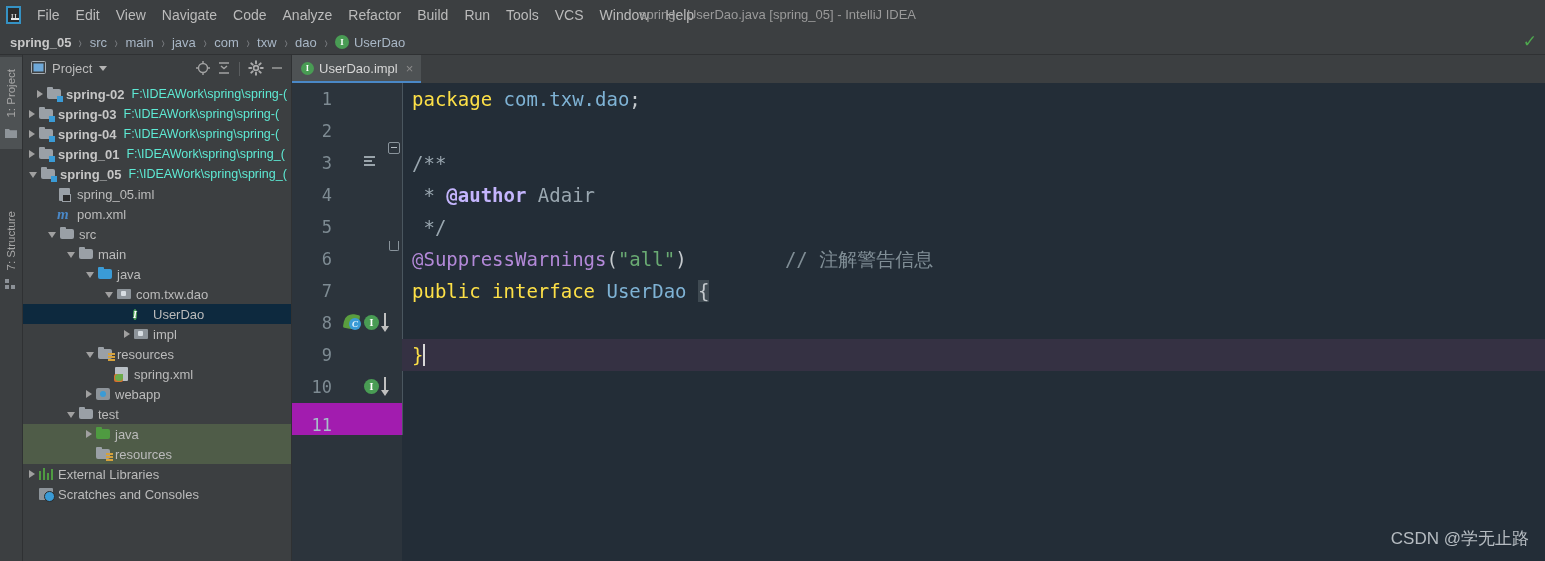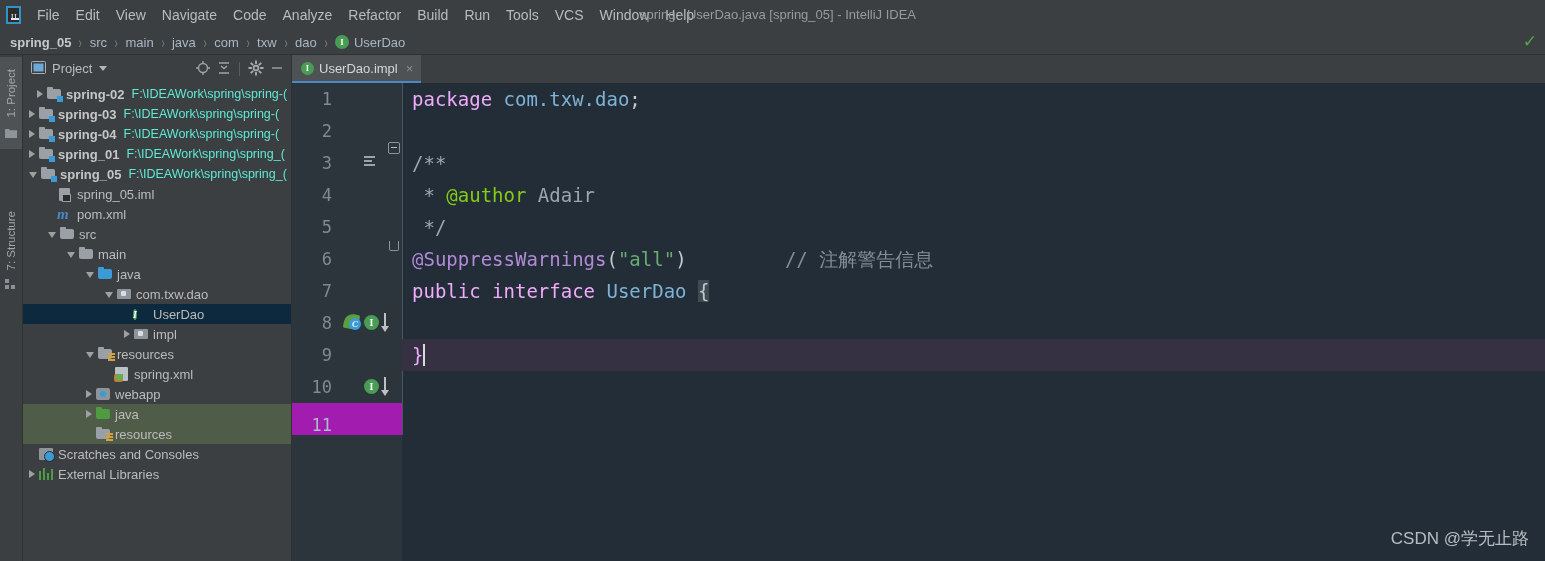--- a/index.html
+++ b/index.html
@@ -173,27 +173,27 @@
 
   .codearea {
     flex: 1; position: relative; background: #232d37; min-width: 0;
     font-family: "DejaVu Sans Mono", monospace; font-size: 19px;
   }
   .cline {
     height: 32px; line-height: 32px; white-space: pre;
     padding-left: 10px; position: relative;
   }
   .cline.cur { background: #353143; }
-  .k  { color: #f0abfc; }   
+  .k  { color: #fde047; }   
   .id { color: #7fb3d5; }   
   .an { color: #b389d8; }   
   .st { color: #6aab73; }   
   .cm { color: #808e96; margin-left: 32px; }   
   .jd { color: #9aa7b0; }   
-  .jt { color: #84cc16; font-weight: normal; } 
+  .jt { color: #c4b5fd; font-weight: bold; } 
   .pn { color: #c4c9cd; }   
   .brace-hl { background: #3f4a52; }
 
   .caret {
     display: inline-block; width: 2px; height: 22px;
     background: #d9d9d9; vertical-align: -4px;
   }
 
   
   .indent-guide {
@@ -536,57 +536,64 @@
             </span>
             <span class="tlabel">spring.xml</span>
           </div>
           <div class="trow" style="padding-left: 63px;">
             <span class="arrow"></span>
             <span class="ticon">
               <i class="web-icon"></i>
             </span>
             <span class="tlabel">webapp</span>
           </div>
+          <div class="trow" style="padding-left: 44px;">
+            <span class="arrow open"></span>
+            <span class="ticon">
+              <i class="fold-plain"></i>
+            </span>
+            <span class="tlabel">test</span>
+          </div>
           <div class="trow sel-green" style="padding-left: 63px;">
             <span class="arrow"></span>
             <span class="ticon">
               <i class="fold-green"></i>
             </span>
             <span class="tlabel">java</span>
           </div>
           <div class="trow sel-green" style="padding-left: 63px;">
             <span class="arrow blank"></span>
             <span class="ticon">
               <i class="fold-plain"></i>
               <i class="res-lines warn">
                 <b></b>
                 <b></b>
                 <b></b>
               </i>
             </span>
             <span class="tlabel">resources</span>
-          </div>
-          <div class="trow" style="padding-left: 6px;">
-            <span class="arrow blank"></span>
-            <span class="ticon">
-              <i class="scratch-icon"></i>
-            </span>
-            <span class="tlabel">Scratches and Consoles</span>
           </div>
           <div class="trow" style="padding-left: 6px;">
             <span class="arrow"></span>
             <span class="ticon">
               <i class="lib-icon">
                 <b style="height:9px;margin-top:3px"></b>
                 <b style="height:12px"></b>
                 <b style="height:7px;margin-top:5px"></b>
                 <b style="height:11px;margin-top:1px"></b>
               </i>
             </span>
             <span class="tlabel">External Libraries</span>
+          </div>
+          <div class="trow" style="padding-left: 6px;">
+            <span class="arrow blank"></span>
+            <span class="ticon">
+              <i class="scratch-icon"></i>
+            </span>
+            <span class="tlabel">Scratches and Consoles</span>
           </div>
         </div>
     </div>
 
     <div class="editorwrap">
       <div class="tabbar">
         <div class="etab">
           <span class="iface-badge">I</span>
           <span>UserDao.impl</span>
           <span class="etab-close">×</span>

